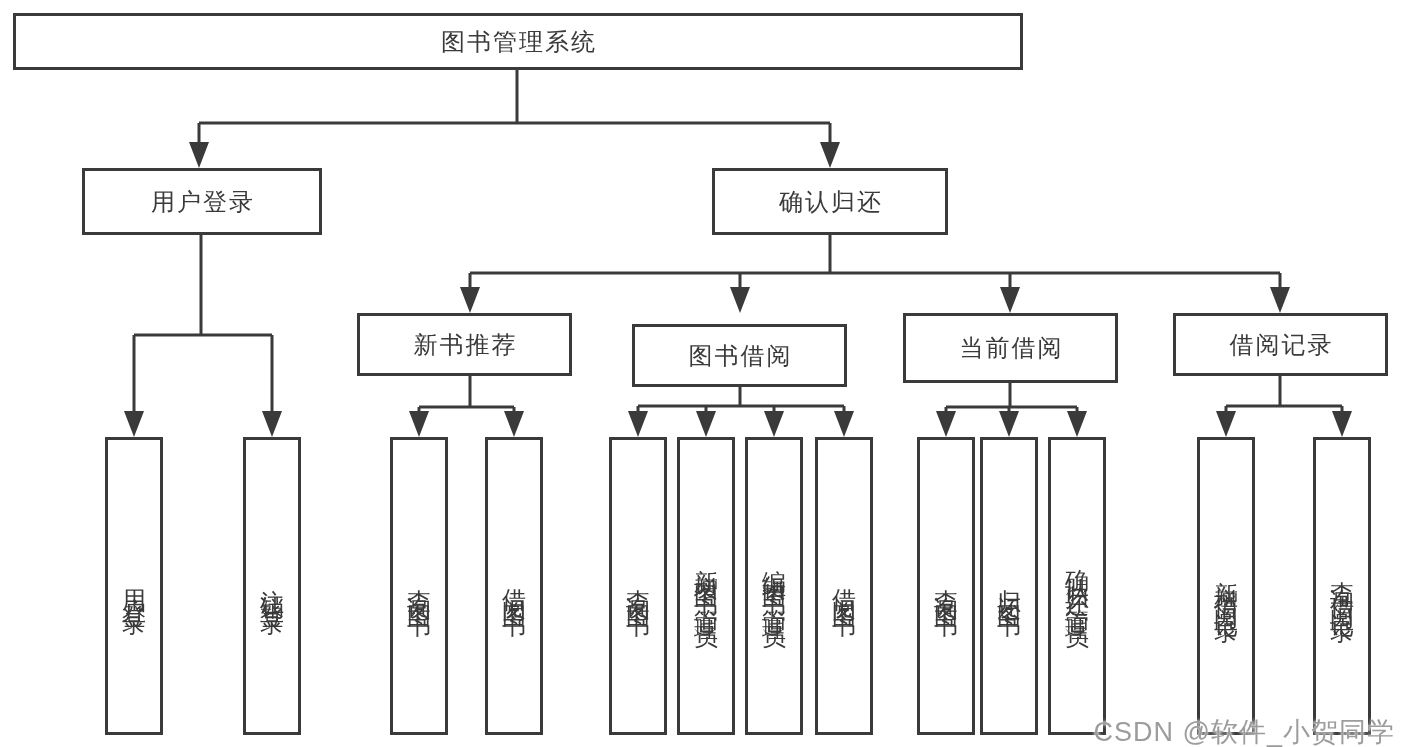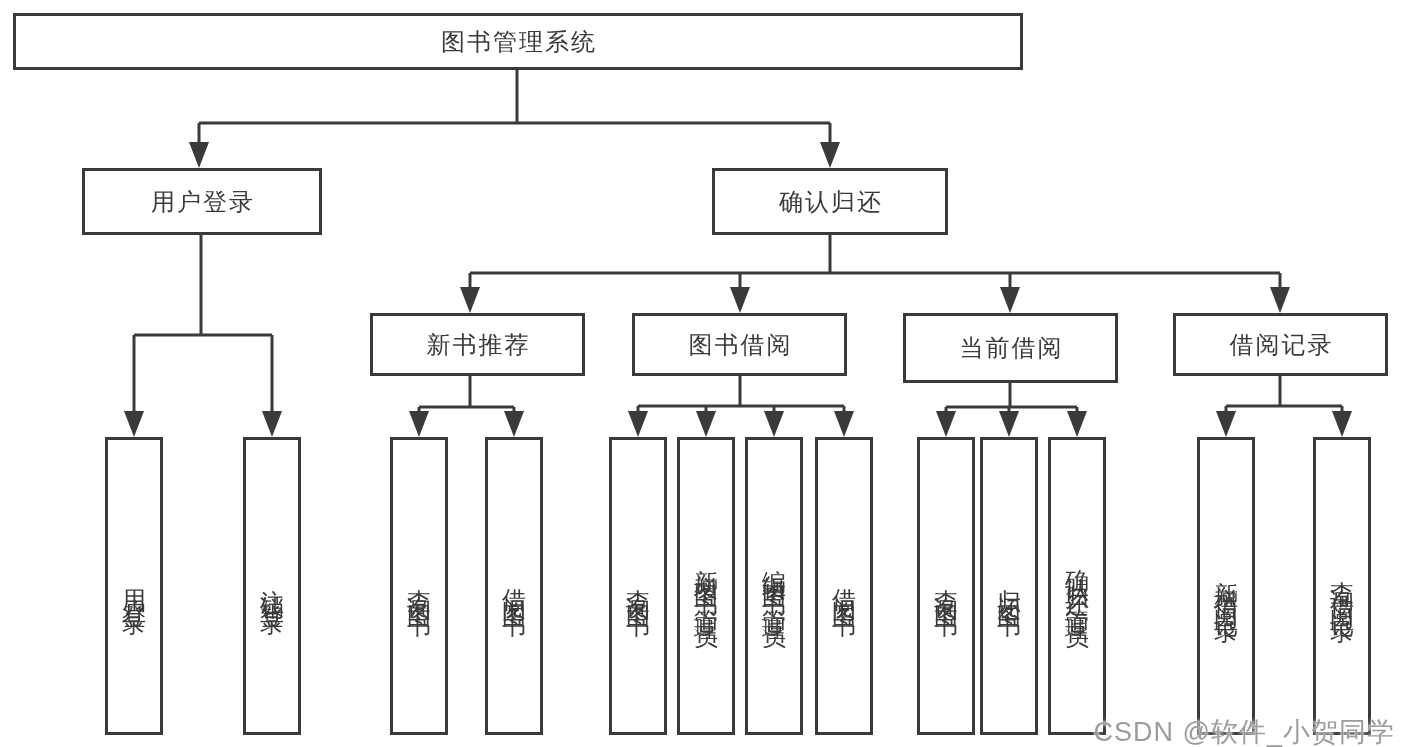--- a/index.html
+++ b/index.html
@@ -53,24 +53,24 @@
     <span class="lbl">图书管理系统</span>
   </div>
 
   <div class="node h" style="left:82px;top:168px;width:240px;height:67px">
     <span class="lbl">用户登录</span>
   </div>
   <div class="node h" style="left:712px;top:168px;width:236px;height:67px">
     <span class="lbl">确认归还</span>
   </div>
 
-  <div class="node h" style="left:370px;top:313px;width:215px;height:63px">
+  <div class="node h" style="left:357px;top:313px;width:215px;height:63px">
     <span class="lbl">新书推荐</span>
   </div>
-  <div class="node h" style="left:632px;top:313px;width:215px;height:63px">
+  <div class="node h" style="left:632px;top:324px;width:215px;height:63px">
     <span class="lbl">图书借阅</span>
   </div>
   <div class="node h" style="left:903px;top:313px;width:215px;height:70px">
     <span class="lbl">当前借阅</span>
   </div>
   <div class="node h" style="left:1173px;top:313px;width:215px;height:63px">
     <span class="lbl">借阅记录</span>
   </div>
 
   <div class="node v" style="left:105px;top:437px;width:58px;height:298px">

